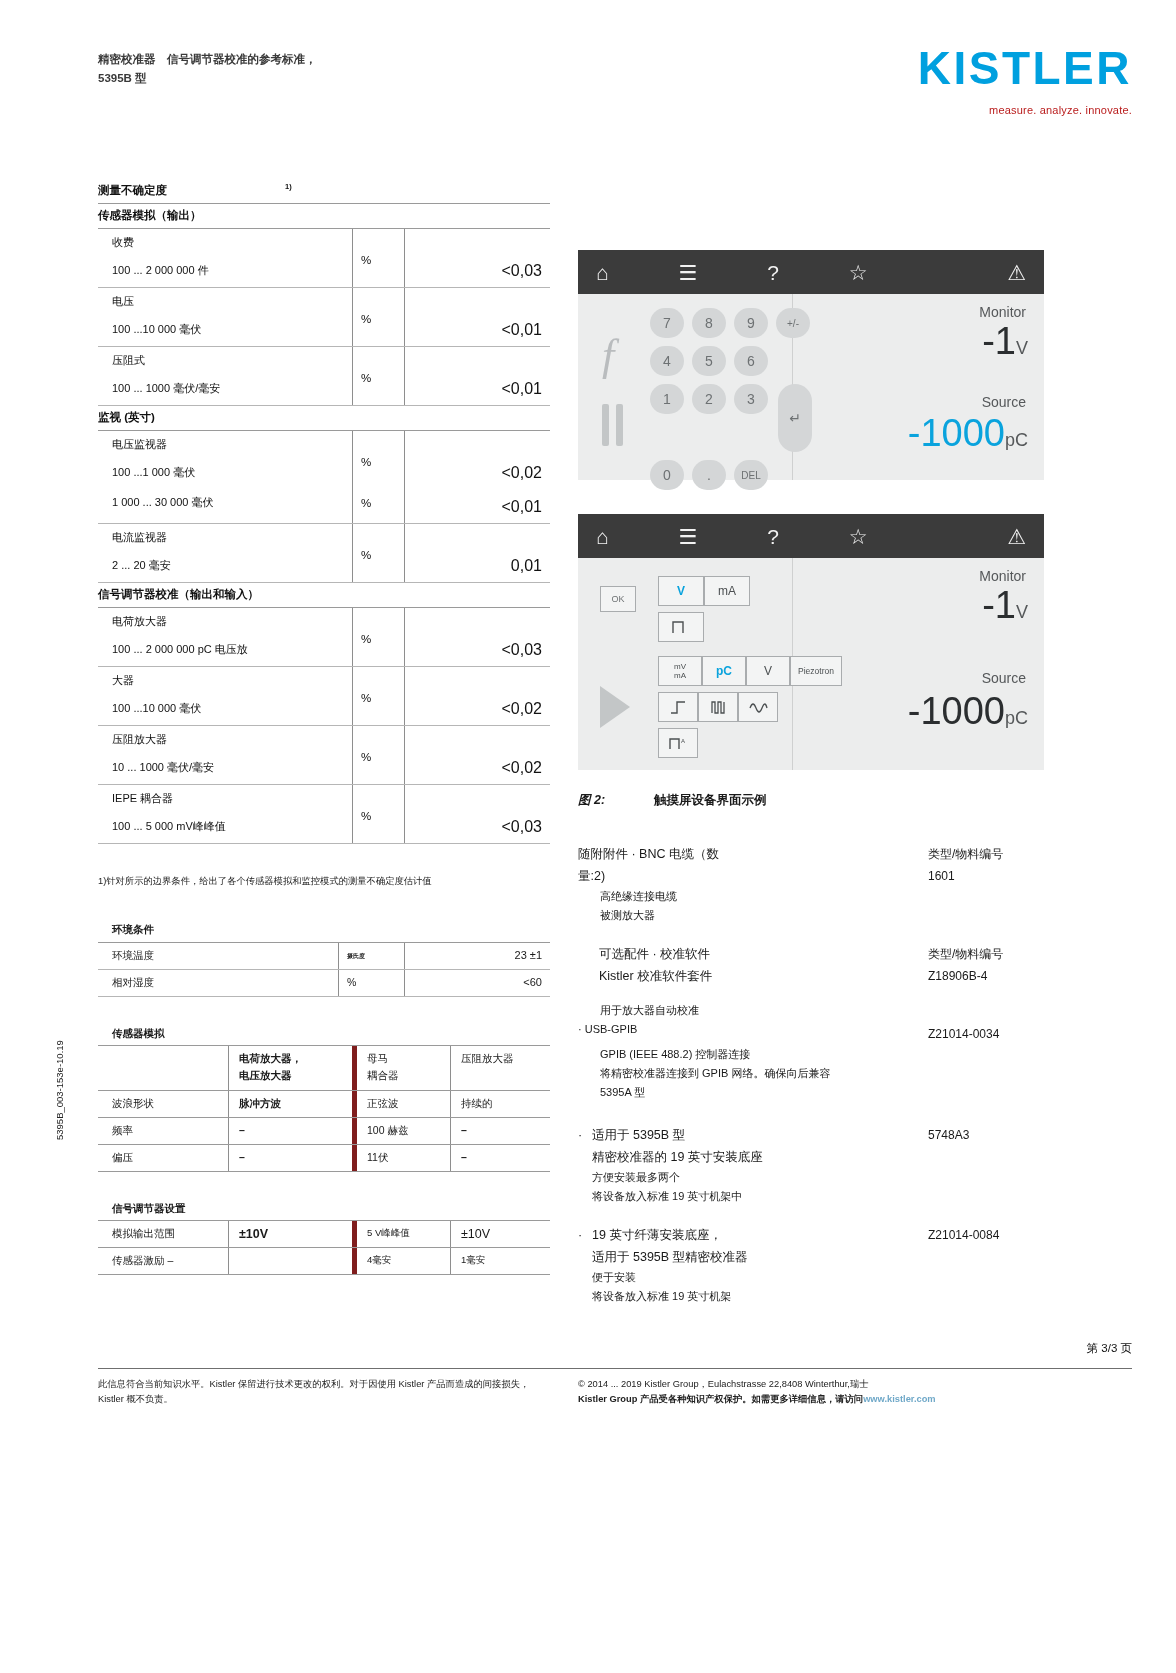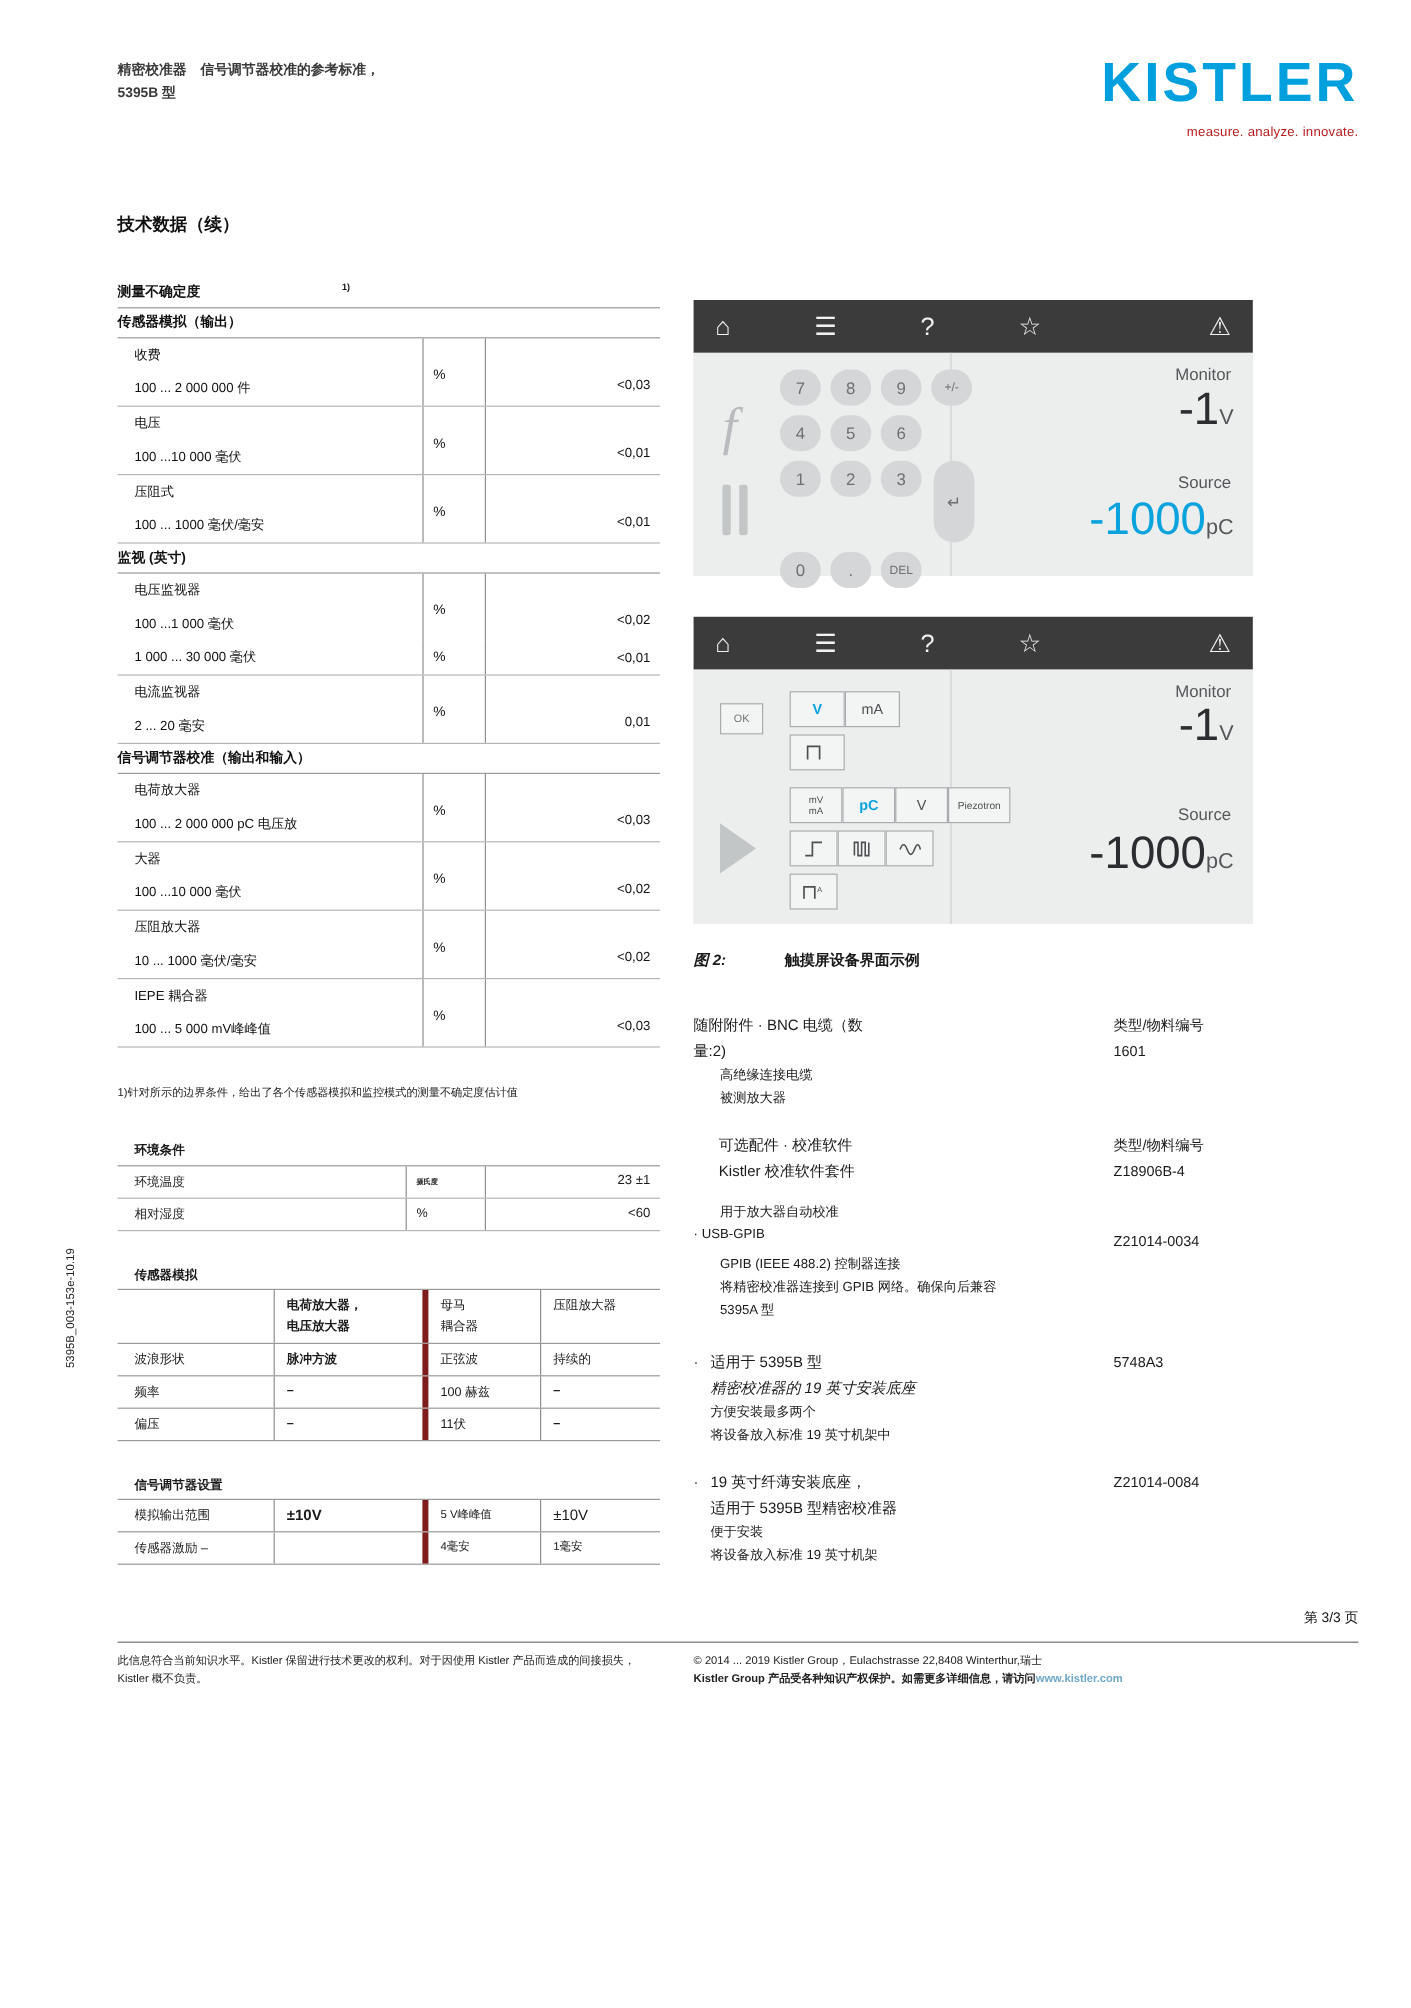--- a/index.html
+++ b/index.html
@@ -40,21 +40,21 @@
   }
   .rowline{border-bottom:1px solid #b6b6b6;}
 
   .r{display:flex;align-items:stretch;}
   .c-name{width:254px;padding:6px 0 7px 14px;box-sizing:border-box;}
   .c-unit{width:52px;border-left:1px solid #8e8e8e;padding:6px 0 7px 8px;box-sizing:border-box;}
   .c-val{flex:1;border-left:1px solid #8e8e8e;padding:6px 8px 7px 0;box-sizing:border-box;text-align:right;}
   .lbl{display:block;font-size:11px;color:#111;}
   .sub{display:block;font-size:11px;color:#111;margin-top:13px;}
   .unit{font-size:11.5px;color:#111;margin-top:19px;display:block;}
-  .valtxt{font-size:11px;color:#111;margin-top:27px;display:block;}
+  .valtxt{font-size:16px;color:#111;margin-top:27px;display:block;}
   .unit.one{margin-top:2px;}
   .valtxt.one{margin-top:3px;}
 
   .supn{font-size:7.5px;vertical-align:super;}
 
   .fn{
     margin-top:26px;font-size:9.3px;line-height:23px;color:#222;
   }
   .fn .ind{display:block;margin-left:22px;}
 
@@ -190,21 +190,20 @@
   <div class="hdr-left">
     <span>精密校准器　信号调节器校准的参考标准，</span>
     <span class="l2">5395B 型</span>
   </div>
   <div class="logo-wrap">
     <div class="logo">KISTLER</div>
     <div class="tagline">measure. analyze. innovate.</div>
   </div>
 
   <div class="left-col">
-    <h1 class="sec">技术数据（续）</h1>
 
     <div class="grp-hd">
       <span>测量不确定度</span><span class="supn" style="margin-left:118px;">1)</span>
     </div>
 
     <div class="grp-hd">传感器模拟（输出）</div>
     <div class="r rowline">
       <div class="c-name">
         <span class="lbl">收费</span>
         <span class="sub">100 ... 2 000 000 件</span>
@@ -568,21 +567,21 @@
           <span class="ind1">5395A 型</span>
         </div>
         <div class="R">
           <span class="t2" style="display:block;margin-top:22px;">Z21014-0034</span>
         </div>
       </div>
 
       <div class="accrow" style="margin-top:22px;">
         <div class="L">
           <span class="bul">·</span><span>适用于 5395B 型</span>
-          <span class="ind2" style="display:block;margin-left:14px;font-style:italic;">精密校准器的 19 英寸安装底座</span>
+          <span class="ind2" style="display:block;margin-left:14px;">精密校准器的 19 英寸安装底座</span>
           <span class="ind2 small11" style="margin-left:14px;">方便安装最多两个</span>
           <span class="ind2 small11" style="margin-left:14px;">将设备放入标准 19 英寸机架中</span>
         </div>
         <div class="R">
           <span class="t2">5748A3</span>
         </div>
       </div>
 
       <div class="accrow" style="margin-top:18px;gap:32px;">
         <div class="L">

